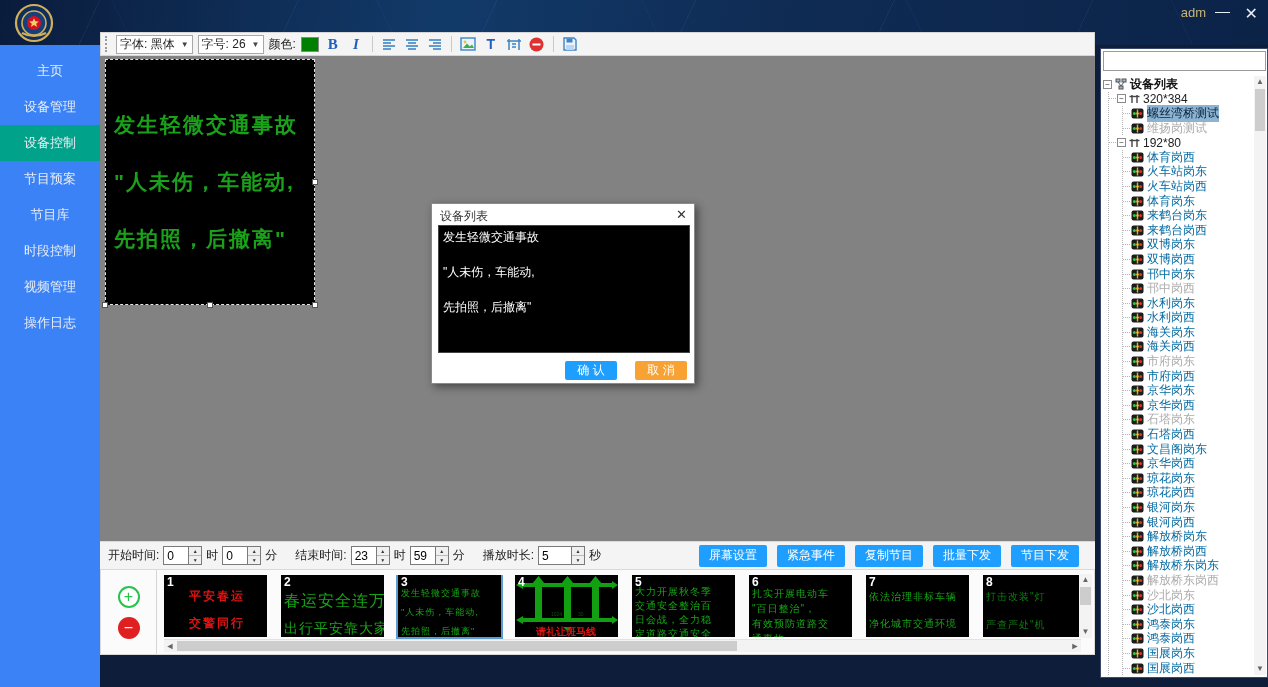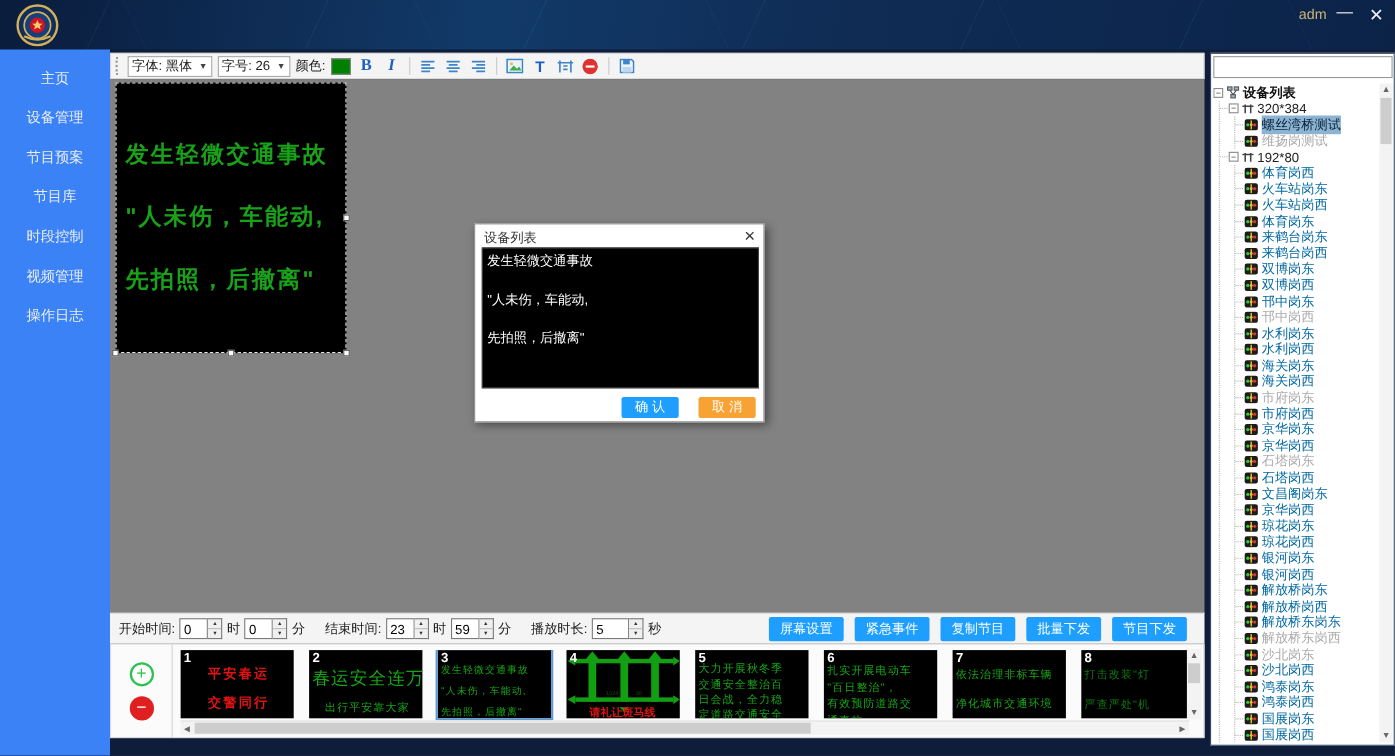--- a/index.html
+++ b/index.html
@@ -21,21 +21,21 @@
   #user-name { position:absolute; right:62px; top:5px; color:#c8b678; font-size:13px; }
   #win-min { position:absolute; right:38px; top:2px; color:#e9eef7; font-size:15px; cursor:pointer; }
   #win-close { position:absolute; right:10px; top:4px; color:#e9eef7; font-size:16px; cursor:pointer; }
 
   
   #sidebar { position:absolute; left:0; top:45px; width:100px; height:642px; background:#3b82f6; padding-top:8px; }
   .nav-item { height:36px; line-height:36px; text-align:center; color:#e9edf5; font-size:13px; cursor:pointer; }
   .nav-item.active { background:#00a38a; }
 
   
-  #main { position:absolute; left:100px; top:43px; width:805px; height:642px;padding-left:13px; }
+  #main { position:absolute; left:100px; top:27px; width:805px; height:642px;padding-left:13px; }
 
   
   #toolbar { position:absolute; left:0; top:5px; width:995px; height:24px; background:#f4f4f4;
     border:1px solid #d6d6d6; display:flex; align-items:center; gap:5px; padding:0 4px; }
   .grip { width:4px; height:16px; border-left:2px dotted #9a9a9a; margin-right:2px; }
   .combo { background:#fff; border:1px solid #a8a8a8; height:19px; display:flex; align-items:center;
     font-size:12px; color:#222; padding:0 3px; gap:6px; cursor:pointer; }
   .combo .arr { font-size:8px; color:#444; }
   .tool-sep { width:1px; height:16px; background:#c9c9c9; margin:0 2px; }
   .swatch { width:18px; height:15px; border:1px solid #888; cursor:pointer; }
@@ -158,20 +158,23 @@
     <span id="win-close">✕</span>
   </div>
 
   <nav id="sidebar">
       <div class="nav-item">
       <span class="nav-label">主页</span>
     </div>
       <div class="nav-item">
       <span class="nav-label">设备管理</span>
     </div>
+      <div class="nav-item active">
+      <span class="nav-label">设备控制</span>
+    </div>
       <div class="nav-item">
       <span class="nav-label">节目预案</span>
     </div>
       <div class="nav-item">
       <span class="nav-label">节目库</span>
     </div>
       <div class="nav-item">
       <span class="nav-label">时段控制</span>
     </div>
       <div class="nav-item">
@@ -348,21 +351,21 @@
         <span class="tnum">1</span>
         <div class="tlines" style="padding-top: 13px; text-align: center;">
               <div class="tline" style="color: rgb(224, 18, 18); font-size: 12px; margin-bottom: 10px; font-weight: bold; letter-spacing: 2px;">平安春运</div>
               <div class="tline" style="color: rgb(224, 18, 18); font-size: 12px; margin-bottom: 10px; font-weight: bold; letter-spacing: 2px;">交警同行</div>
             </div>
       </div>
           <div class="thumb">
         <span class="tnum">2</span>
         <div class="tlines" style="padding-top: 16px; text-align: center;">
               <div class="tline" style="color: rgb(23, 165, 23); font-size: 16px; margin-bottom: 8px; letter-spacing: 1px;">春运安全连万家</div>
-              <div class="tline" style="color: rgb(23, 165, 23); font-size: 10px; margin-bottom: 8px; letter-spacing: 1px;">出行平安靠大家</div>
+              <div class="tline" style="color: rgb(23, 165, 23); font-size: 14px; margin-bottom: 8px; letter-spacing: 1px;">出行平安靠大家</div>
             </div>
       </div>
           <div class="thumb selected">
         <span class="tnum">3</span>
         <div class="tlines" style="padding-top: 12px; text-align: left;">
               <div class="tline" style="color: rgb(23, 165, 23); font-size: 9px; margin-bottom: 6px; letter-spacing: 1px;">发生轻微交通事故</div>
               <div class="tline" style="color: rgb(23, 165, 23); font-size: 9px; margin-bottom: 6px; letter-spacing: 1px;">"人未伤，车能动,</div>
               <div class="tline" style="color: rgb(23, 165, 23); font-size: 9px; margin-bottom: 6px; letter-spacing: 1px;">先拍照，后撤离"</div>
             </div>
       </div>

